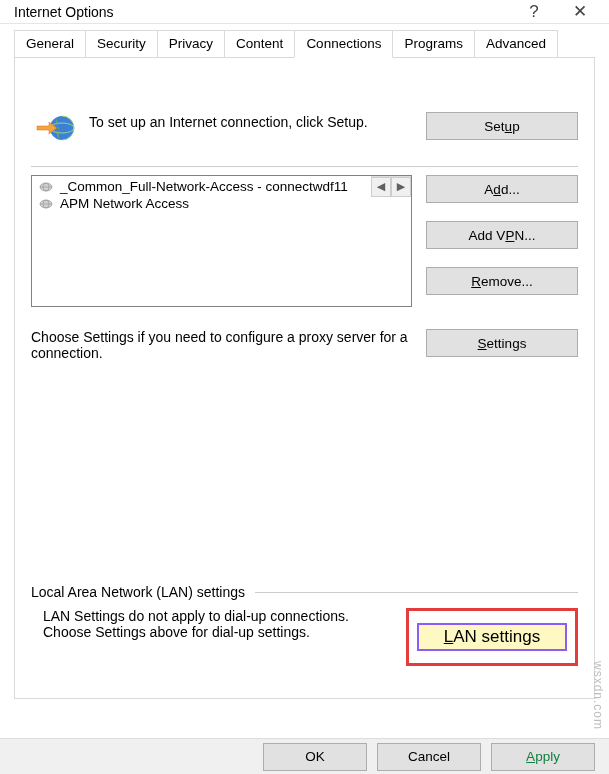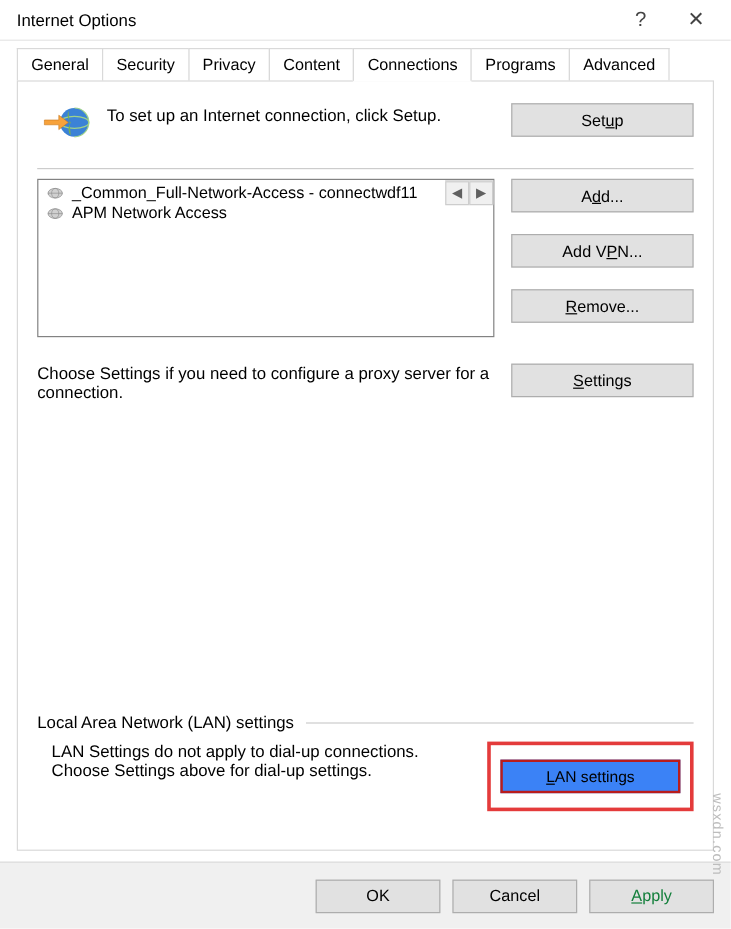--- a/index.html
+++ b/index.html
@@ -7,21 +7,21 @@
       margin: 0;
       font-family: 'Segoe UI', Tahoma, sans-serif;
       font-size: 13px;
       background: #fff;
       width: 609px;
       height: 774px;
       overflow: hidden;
       position: relative;
     }
     .title-bar {
-      height: 34px;
+      height: 24px;
       display: flex;
       align-items: center;
       padding: 0 6px 0 14px;
       border-bottom: 1px solid #e5e5e5;
     }
     .title-bar .title { flex: 1; font-size: 14px; }
     .title-bar .btn {
       width: 46px;
       height: 30px;
       display: flex;
@@ -50,21 +50,21 @@
       z-index: 2;
       margin-bottom: -1px;
     }
     .tab-panel {
       margin: 0 14px 8px 14px;
       border: 1px solid #d9d9d9;
       padding: 18px 16px 16px 16px;
       height: 642px;
       position: relative;
     }
-    .intro-row { display: flex; gap: 14px; align-items: flex-start; }
+    .intro-row { display: flex; gap: 14px; align-items: flex-start; margin-top: 36px; }
     .intro-icon { width: 40px; height: 32px; flex-shrink:0; margin-left:4px;}
     .intro-text { flex: 1; font-size: 14px; padding-top:2px; }
     .win-btn {
       height: 28px;
       min-width: 152px;
       border: 1px solid #adadad;
       background: #e1e1e1;
       font-family: inherit;
       font-size: 13.5px;
       cursor: default;
@@ -99,27 +99,27 @@
     .choose-row .txt { flex:1; font-size:14px; }
     .lan-area { display:flex; gap:26px; align-items:flex-start; margin-top:6px;}
     .lan-area .txt { flex:1; font-size:14px; padding-left:12px;}
     .lan-btn-wrap {
       border: 3px solid #e43b3b;
       padding: 12px 8px;
       display:flex;align-items:center;justify-content:center;
     }
     .lan-btn {
       height:28px;min-width:150px;
-      border:2px solid #b91c1c;
-      background:#3b82f6;
-      font-family:inherit;font-size:13px;
+      border:2px solid #8b5cf6;
+      background:#fef9c3;
+      font-family:inherit;font-size:17px;
     }
     .footer {
       position:absolute; left:0; right:0; bottom:0;
-      height:56px; background:#f0f0f0;
+      height:36px; background:#f0f0f0;
       border-top:1px solid #ddd;
       display:flex; justify-content:flex-end; align-items:center;
       gap:10px; padding:0 14px;
     }
     .footer .win-btn { min-width:104px; }
     .footer .win-btn.disabled { color:#15803d; }
     .lan-group { position:absolute; left:16px; right:16px; bottom:32px; }
     .watermark {
       position:absolute; right:4px; bottom:44px;
       writing-mode: vertical-rl;

